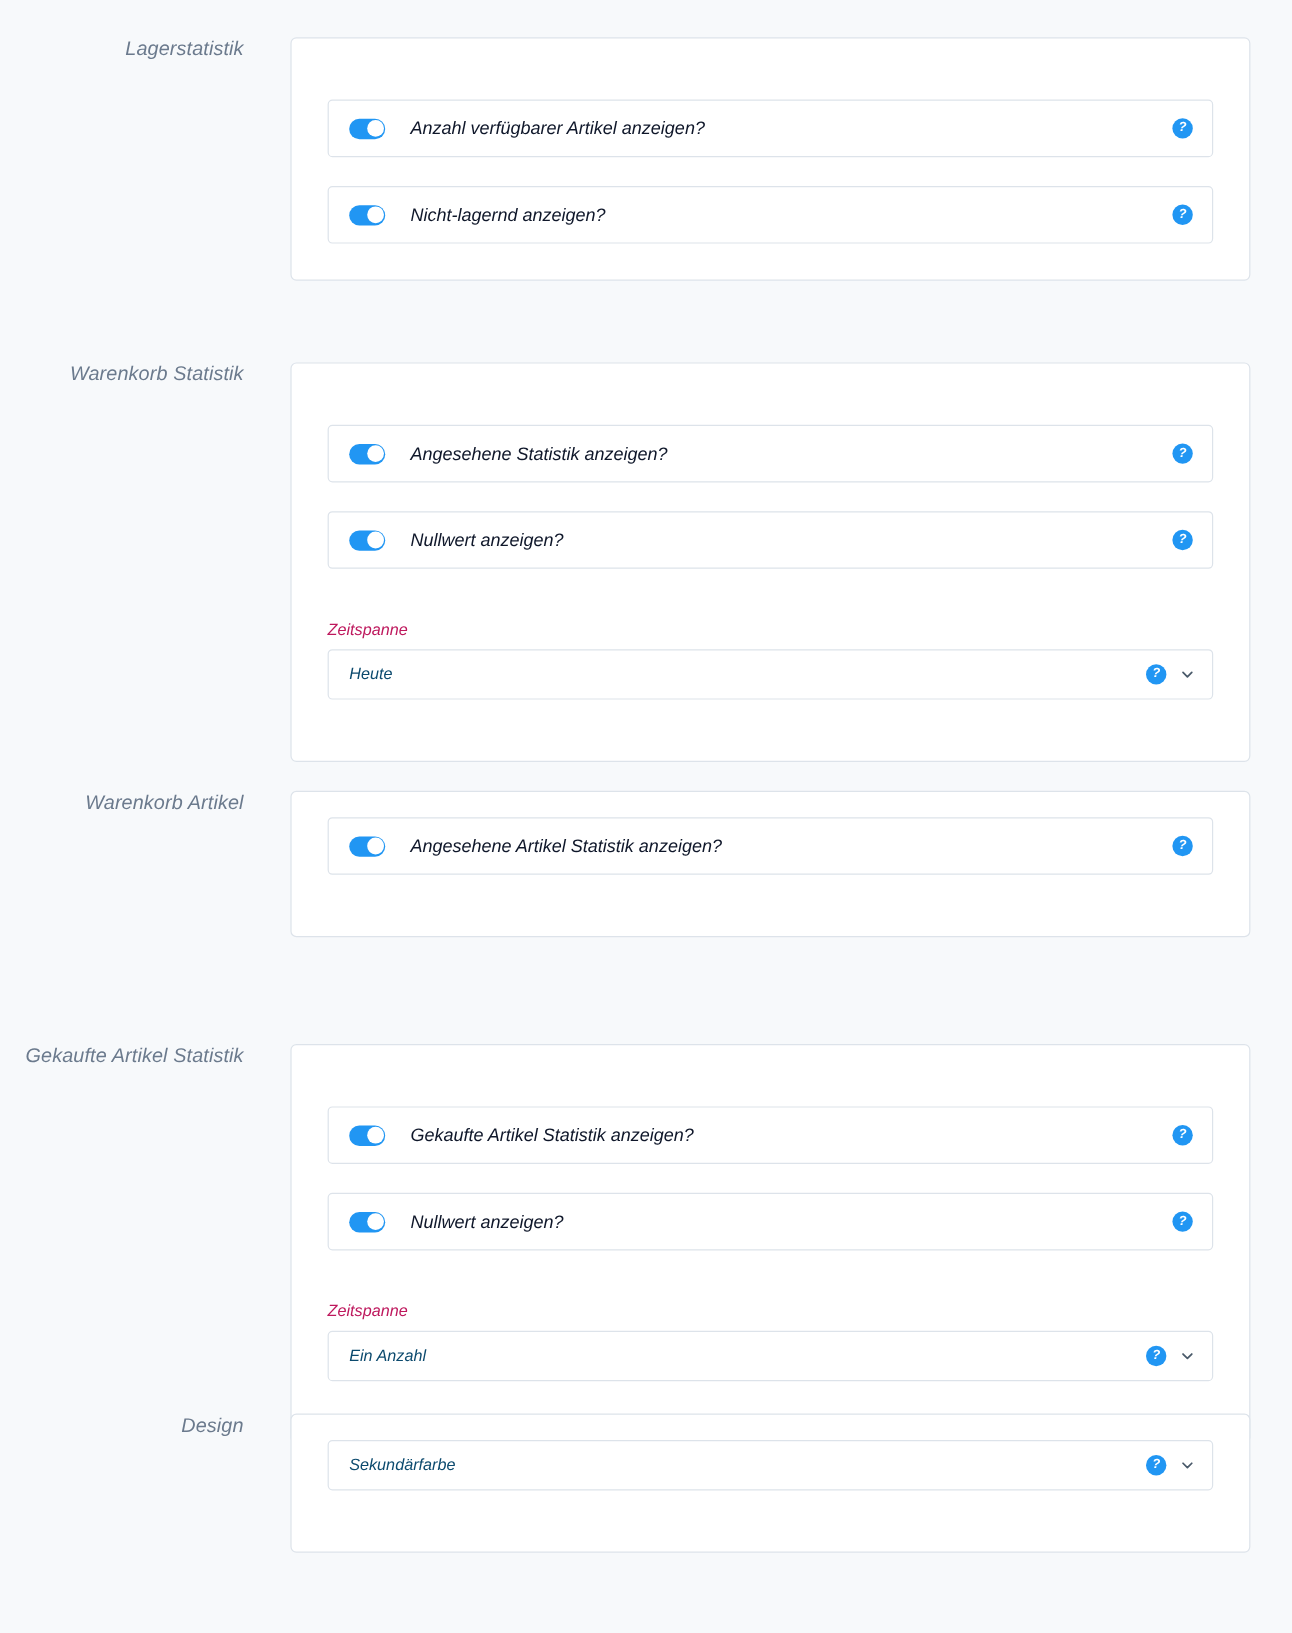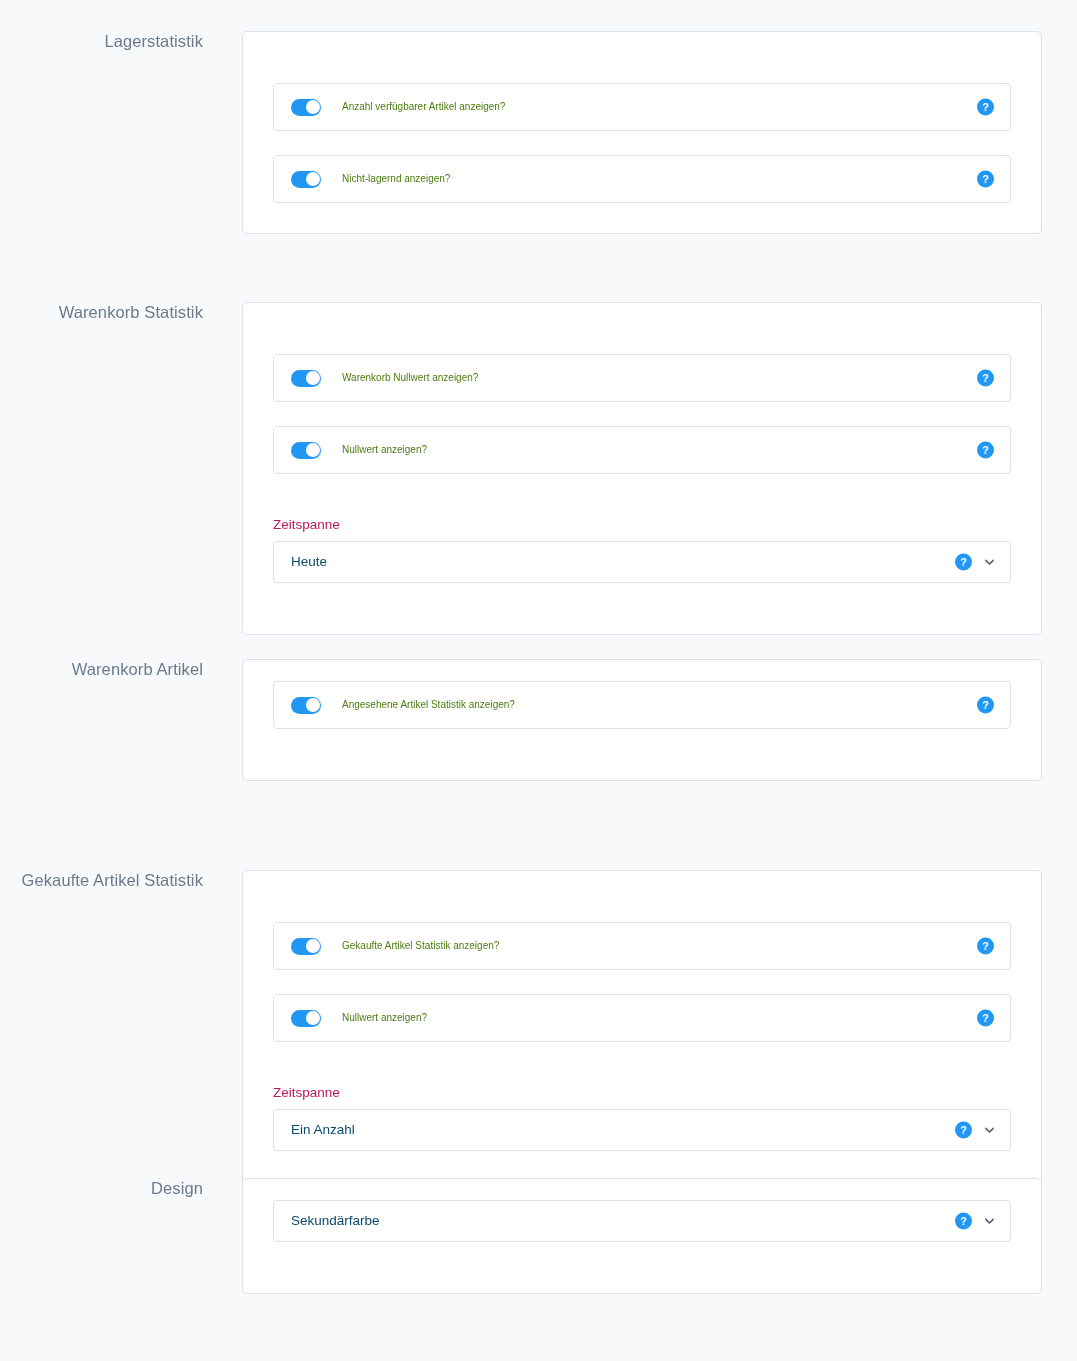--- a/index.html
+++ b/index.html
@@ -11,20 +11,21 @@
     font-family: "Liberation Sans", sans-serif;
     -webkit-font-smoothing: antialiased;
   }
 
   .page {
     position: relative;
     width: 1077px;
     height: 1361px;
     background: #f7f9fb;
     overflow: hidden;
+    font-style: italic;
   }
 
   
   .section {
     display: flex;
     align-items: flex-start;
     padding-left: 0;
   }
 
   .section-label {
@@ -79,22 +80,22 @@
     top: 1.5px;
     left: 14.5px;
     width: 14px;
     height: 14px;
     border-radius: 50%;
     background: #ffffff;
   }
 
   .toggle-label {
     margin-left: 21px;
-    font-size: 10px;
-    color: #4d7c0f;
+    font-size: 15px;
+    color: #0f172a;
     line-height: 1;
   }
 
   .help-icon {
     position: absolute;
     right: 16px;
     top: 50%;
     transform: translateY(-50%);
     width: 17px;
     height: 17px;
@@ -200,21 +201,21 @@
 
   <div class="section s2">
     <div class="section-label">Warenkorb Statistik</div>
     <div class="card">
       <div class="card-inner card-h-b">
 
         <div class="toggle-row">
           <div class="switch">
             <div class="knob"></div>
           </div>
-          <div class="toggle-label">Warenkorb Nullwert anzeigen?</div>
+          <div class="toggle-label">Angesehene Statistik anzeigen?</div>
           <div class="help-icon">?</div>
         </div>
 
         <div class="toggle-row">
           <div class="switch">
             <div class="knob"></div>
           </div>
           <div class="toggle-label">Nullwert anzeigen?</div>
           <div class="help-icon">?</div>
         </div>

